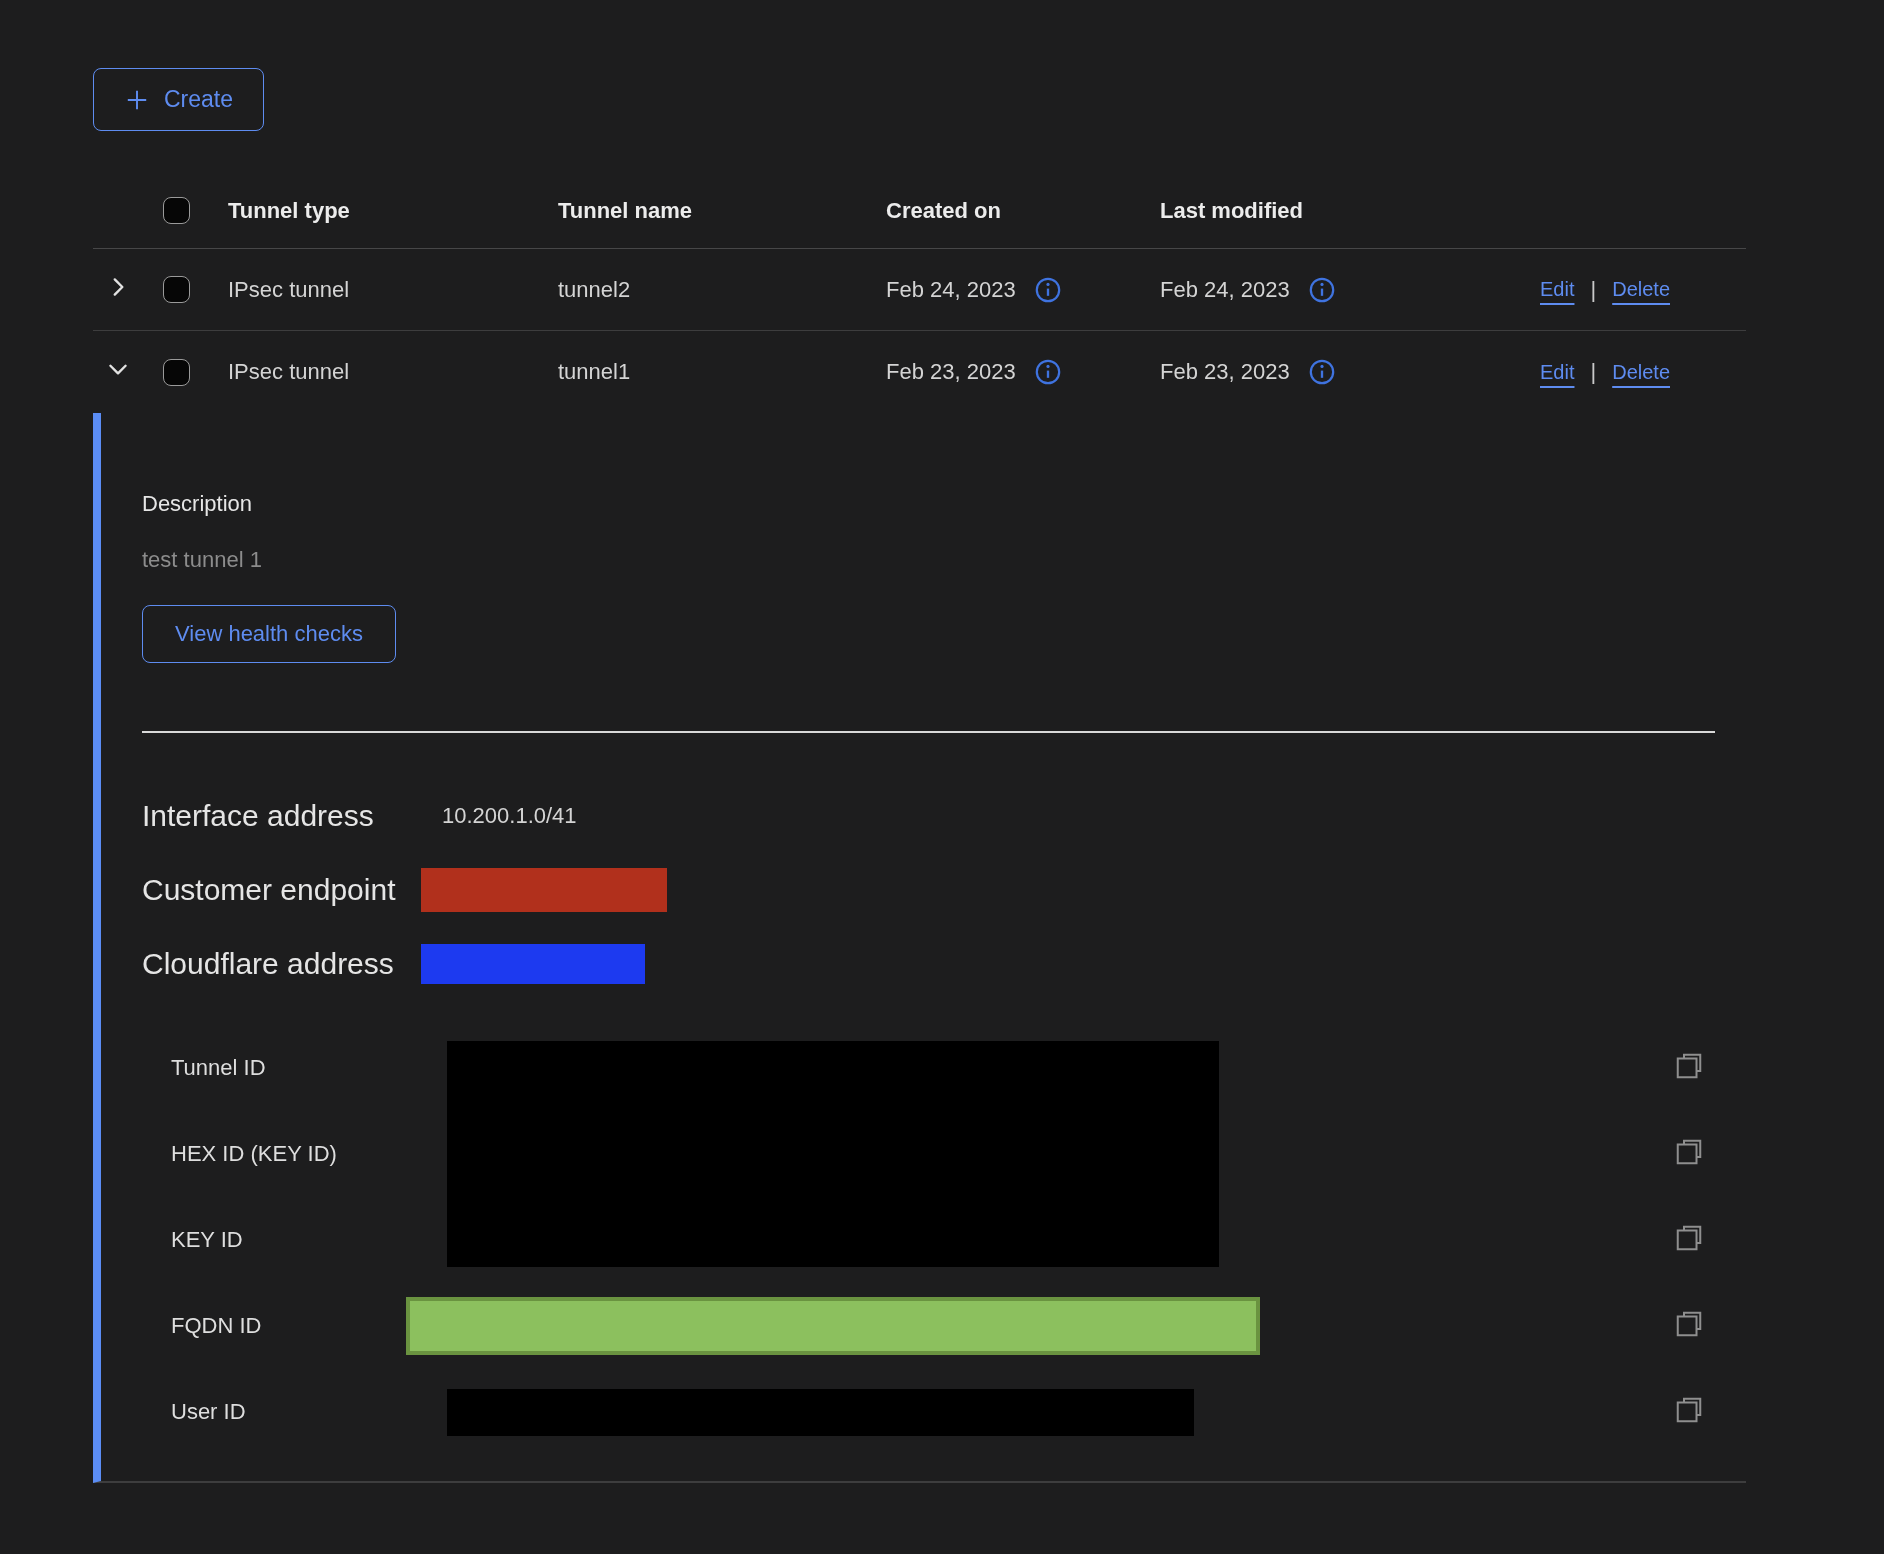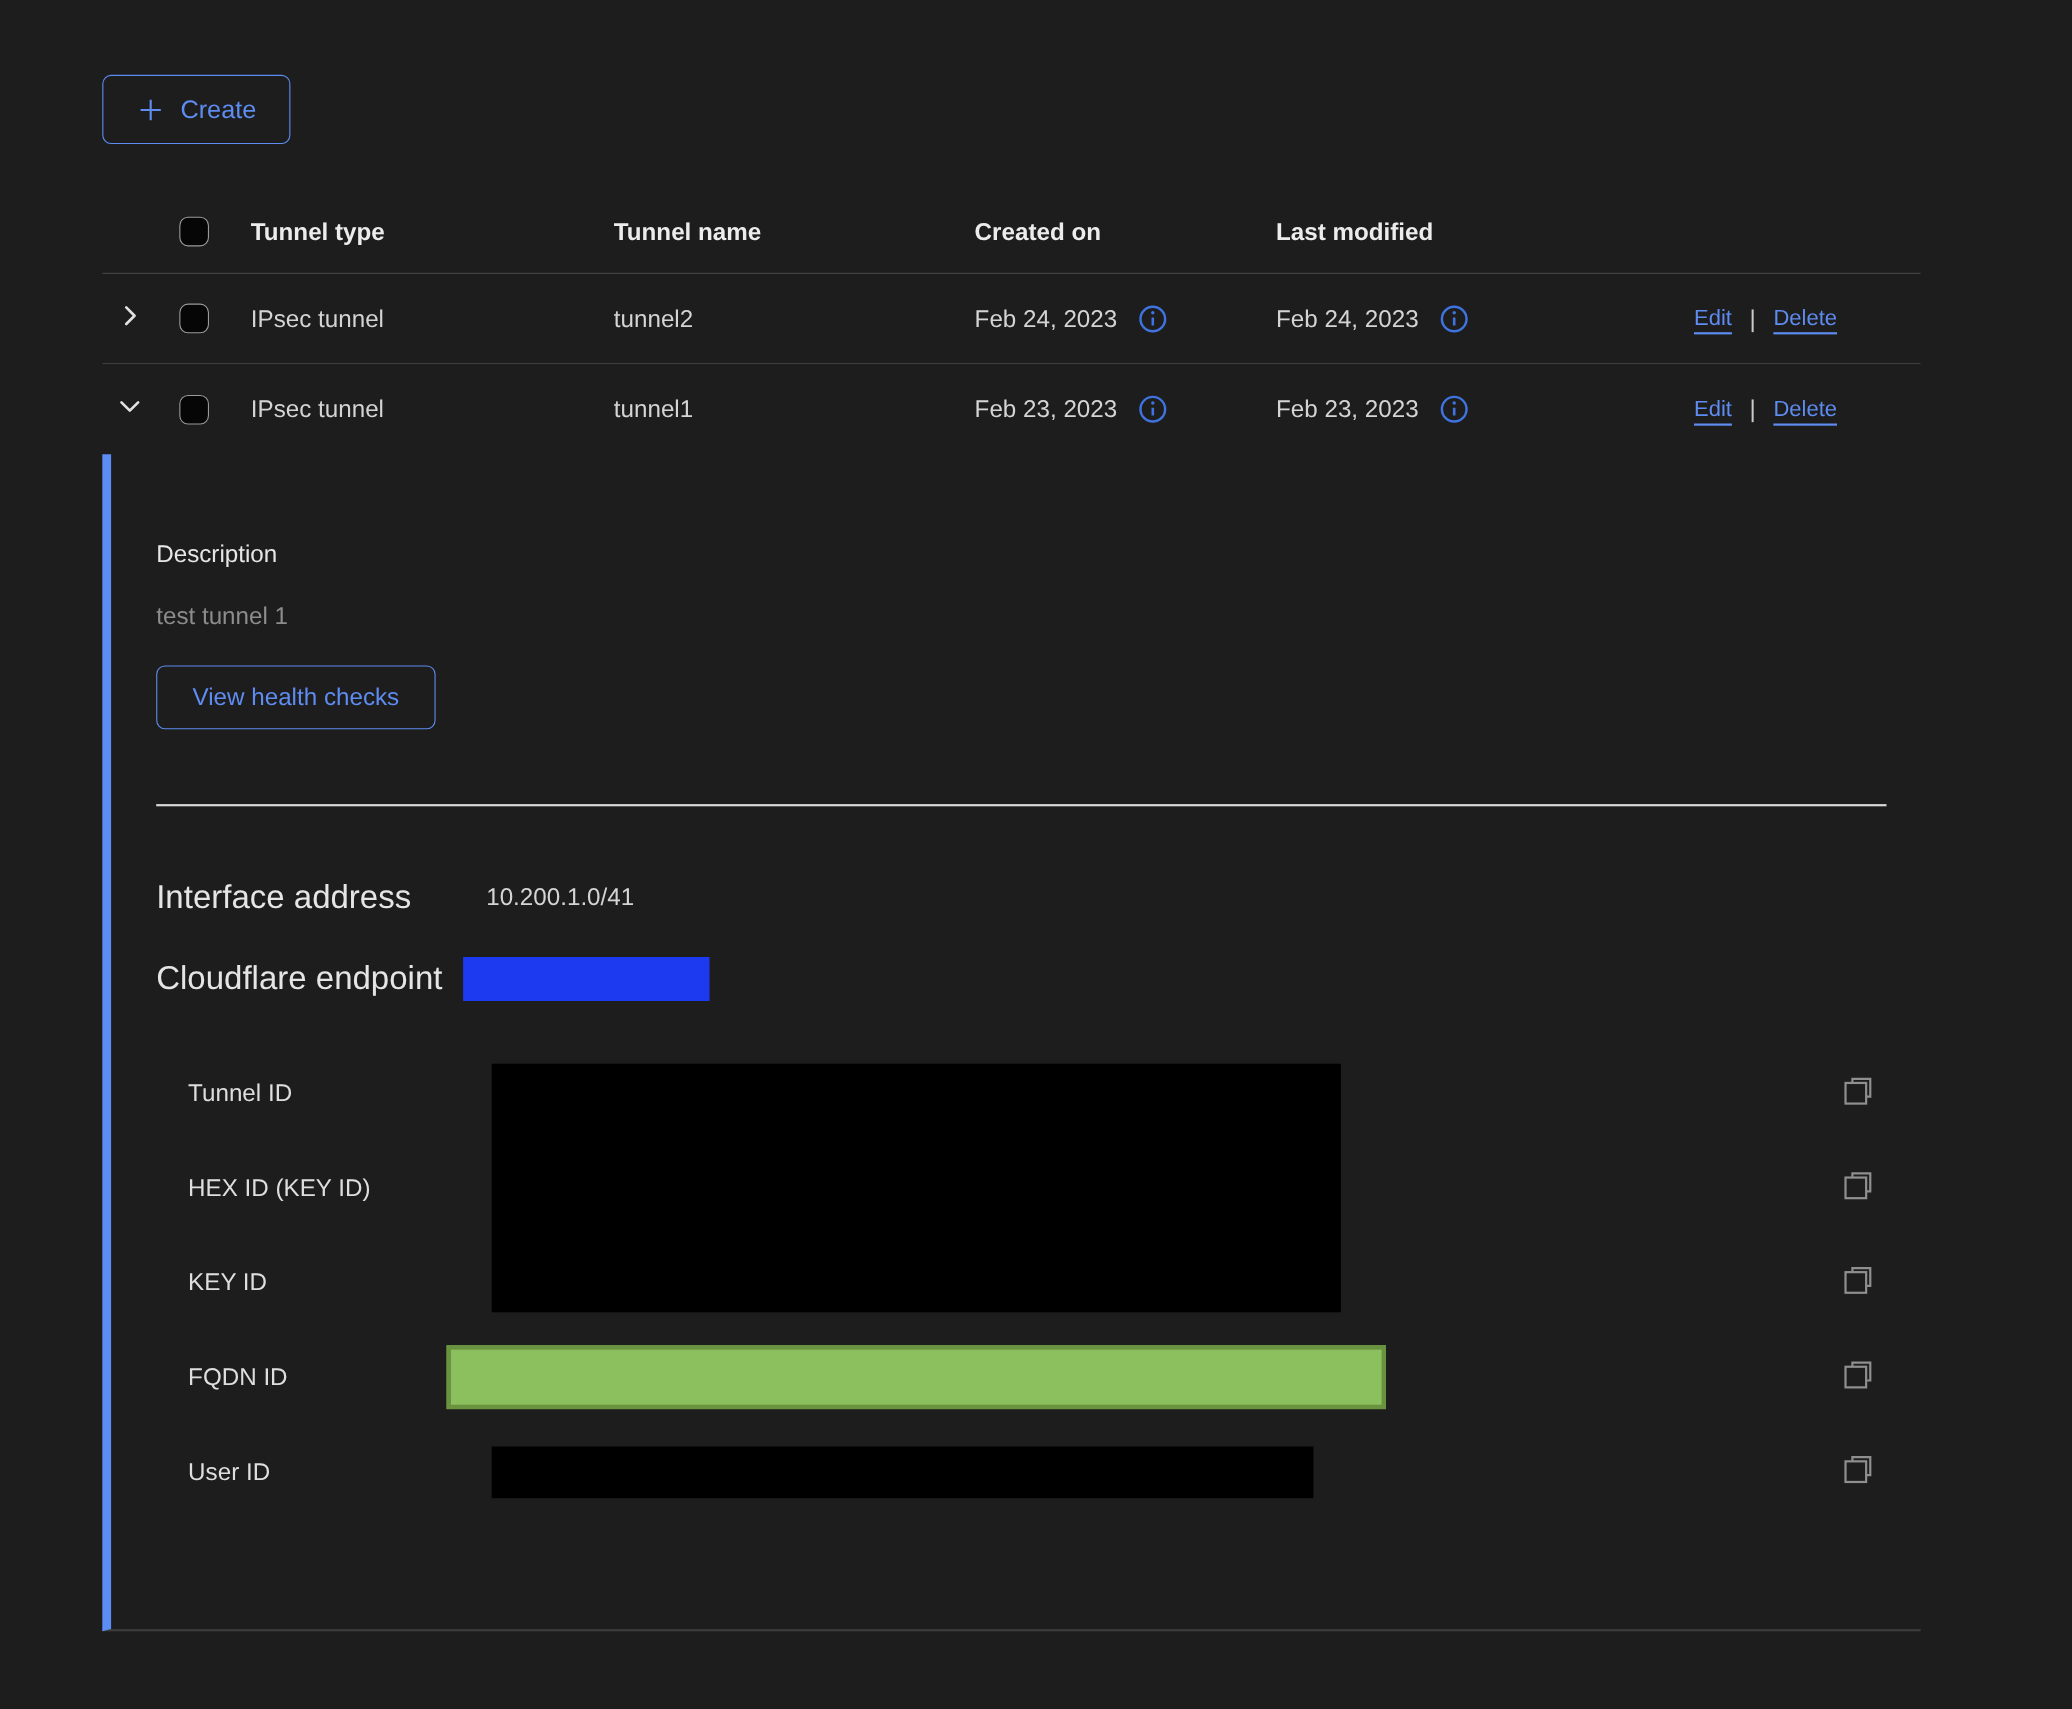--- a/index.html
+++ b/index.html
@@ -231,21 +231,25 @@
       <button class="health-btn">View health checks</button>
 
       <div class="panel-divider"></div>
 
       <div class="fields">
         <div class="field-row">
           <div class="field-label">Interface address</div>
           <div class="field-value">10.200.1.0/41</div>
         </div>
         <div class="field-row">
-          <div class="field-label">Cloudflare endpoint</div>
+          <div class="field-label">Customer endpoint</div>
+          <div class="redaction red"></div>
+        </div>
+        <div class="field-row">
+          <div class="field-label">Cloudflare address</div>
           <div class="redaction blue"></div>
         </div>
       </div>
 
       <div class="ids-grid">
         <div class="id-label r1">Tunnel ID</div>
         <div class="id-label r2">HEX ID (KEY ID)</div>
         <div class="id-label r3">KEY ID</div>
         <div class="id-label r4">FQDN ID</div>
         <div class="id-label r5">User ID</div>

